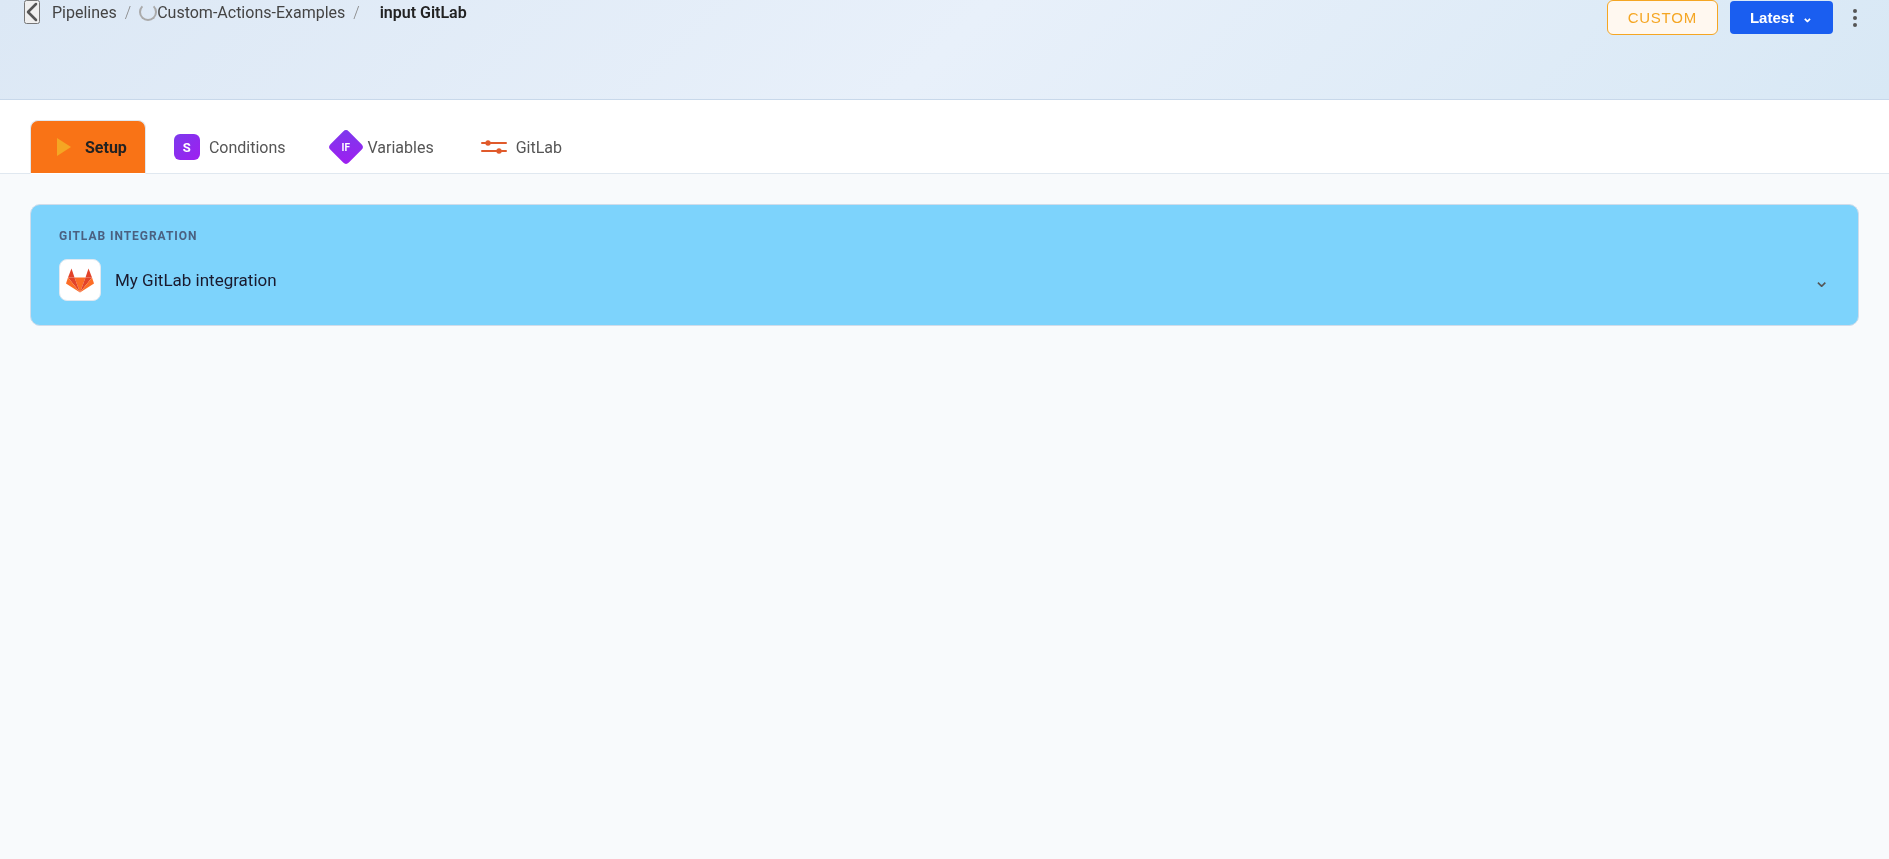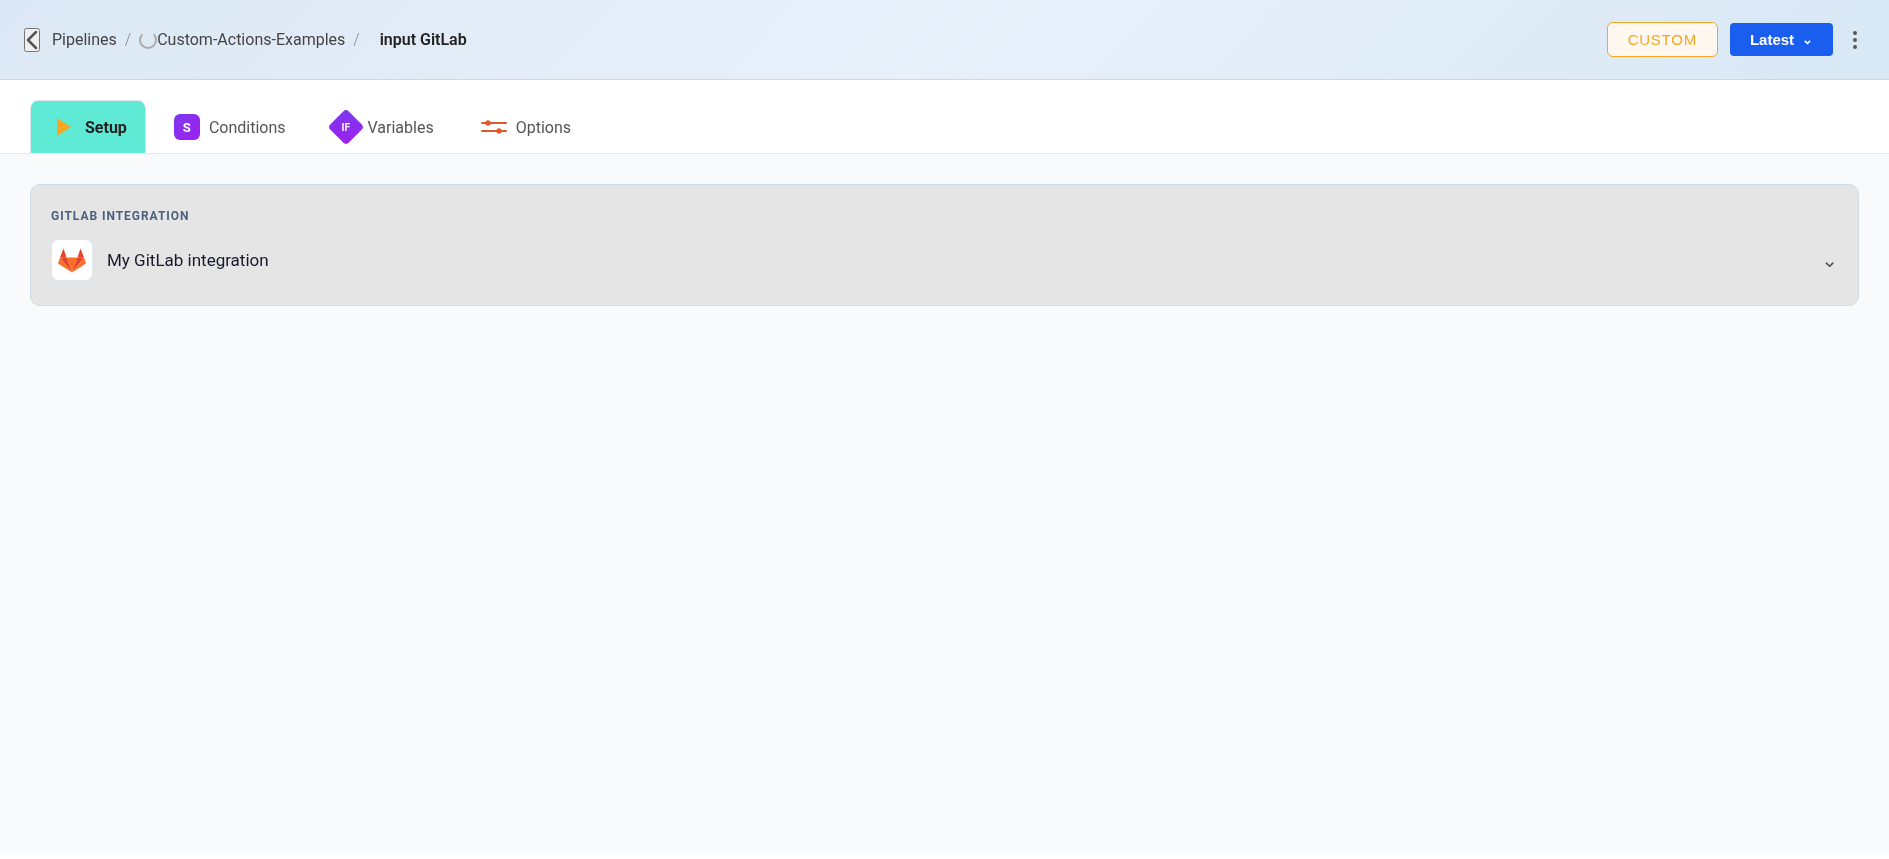--- a/index.html
+++ b/index.html
@@ -5,23 +5,23 @@
     * { box-sizing: border-box; margin: 0; padding: 0; }
     body {
       font-family: -apple-system, BlinkMacSystemFont, 'Segoe UI', Roboto, sans-serif;
       background: #f0f4f8;
       min-height: 859px;
     }
 
     
     .header {
       background: linear-gradient(135deg, #dce8f5 0%, #e8f0fa 50%, #d8e8f5 100%);
-      height: 80px;
-      display: flex;
-      align-items: center;
+      height: 100px;
+      display: flex;
+      align-items: flex-start;
       justify-content: space-between;
       padding: 0 24px;
       border-bottom: 1px solid #c8d8ea;
     }
 
     .breadcrumb {
       display: flex;
       align-items: center;
       gap: 8px;
       font-size: 16px;
@@ -151,21 +151,21 @@
       font-size: 16px;
       color: #555;
       border: 1px solid transparent;
       margin-bottom: -1px;
       background: transparent;
     }
 
     .tab.active {
       border: 1px solid #e0e8f0;
       border-bottom-color: #fff;
-      background: #5eead4;
+      background: #f97316;
       color: #222;
       font-weight: 700;
     }
 
     .tab-icon {
       width: 28px;
       height: 28px;
       display: flex;
       align-items: center;
       justify-content: center;
@@ -215,24 +215,24 @@
 
     
     .content {
       padding: 30px;
       background: #f8fafc;
       min-height: calc(859px - 160px);
     }
 
     
     .integration-card {
-      background: #e5e5e5;
+      background: #7dd3fc;
       border: 1px solid #d0dcea;
       border-radius: 10px;
-      padding: 24px 20px;
+      padding: 24px 28px;
       max-width: 100%;
     }
 
     .integration-section-label {
       font-size: 12px;
       font-weight: 700;
       color: #4a6080;
       letter-spacing: 0.08em;
       margin-bottom: 16px;
       text-transform: uppercase;
@@ -343,21 +343,21 @@
       <div class="tab-icon">
         <svg width="26" height="26" viewBox="0 0 26 26" fill="none">
           <circle cx="7" cy="9" r="2.5" fill="#e05a2b" stroke="#e05a2b" stroke-width="0.5"></circle>
           <line x1="1" y1="9" x2="4.5" y2="9" stroke="#e05a2b" stroke-width="2" stroke-linecap="round"></line>
           <line x1="9.5" y1="9" x2="25" y2="9" stroke="#e05a2b" stroke-width="2" stroke-linecap="round"></line>
           <circle cx="18" cy="17" r="2.5" fill="#e05a2b" stroke="#e05a2b" stroke-width="0.5"></circle>
           <line x1="1" y1="17" x2="15.5" y2="17" stroke="#e05a2b" stroke-width="2" stroke-linecap="round"></line>
           <line x1="20.5" y1="17" x2="25" y2="17" stroke="#e05a2b" stroke-width="2" stroke-linecap="round"></line>
         </svg>
       </div>
-      <span>Options</span>
+      <span>GitLab</span>
     </div>
 
   </nav>
 
   <div class="content">
 
     <div class="integration-card">
 
       <div class="integration-section-label">GITLAB INTEGRATION</div>
 

